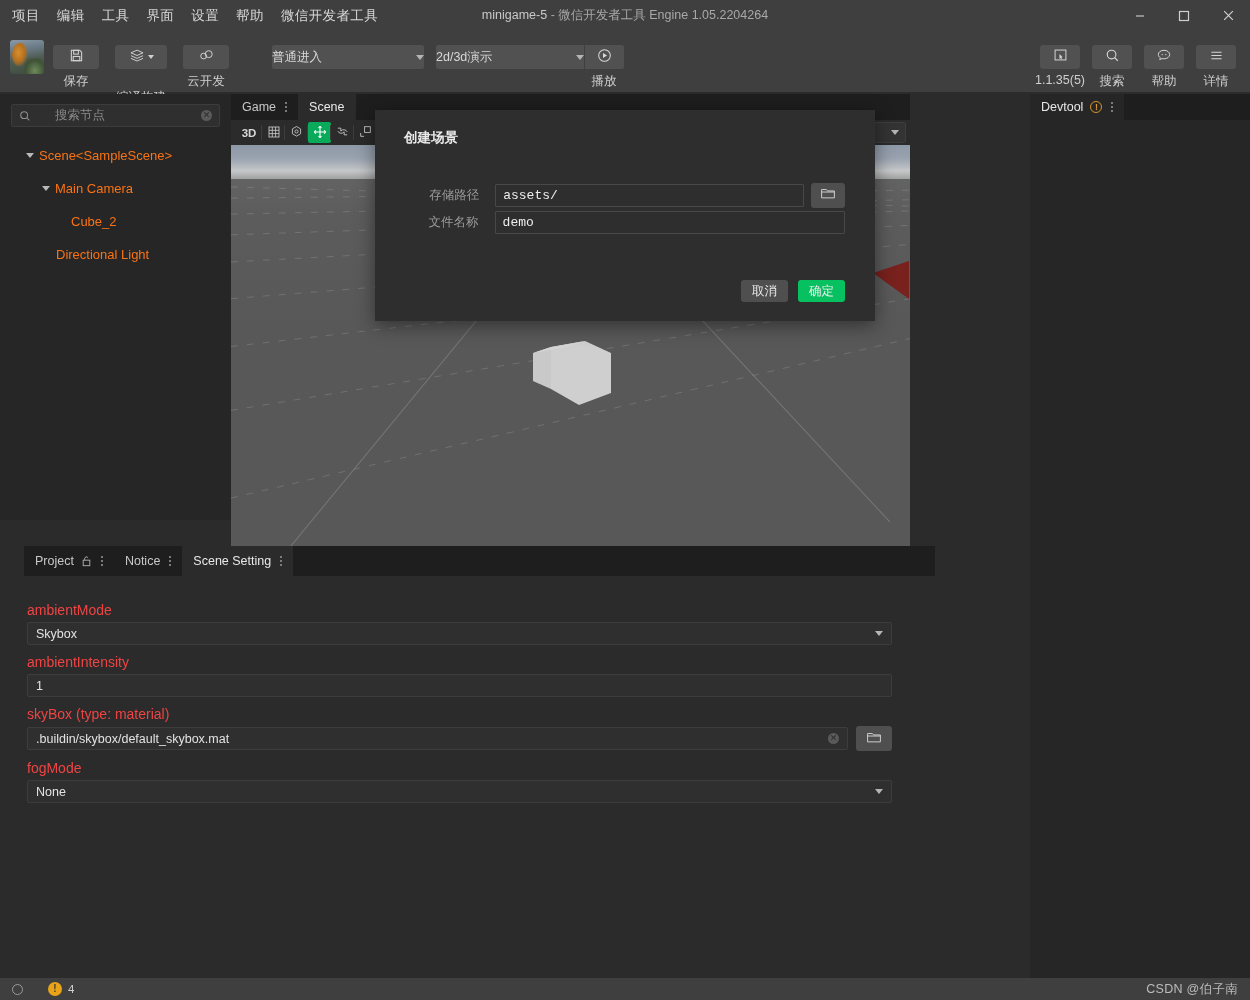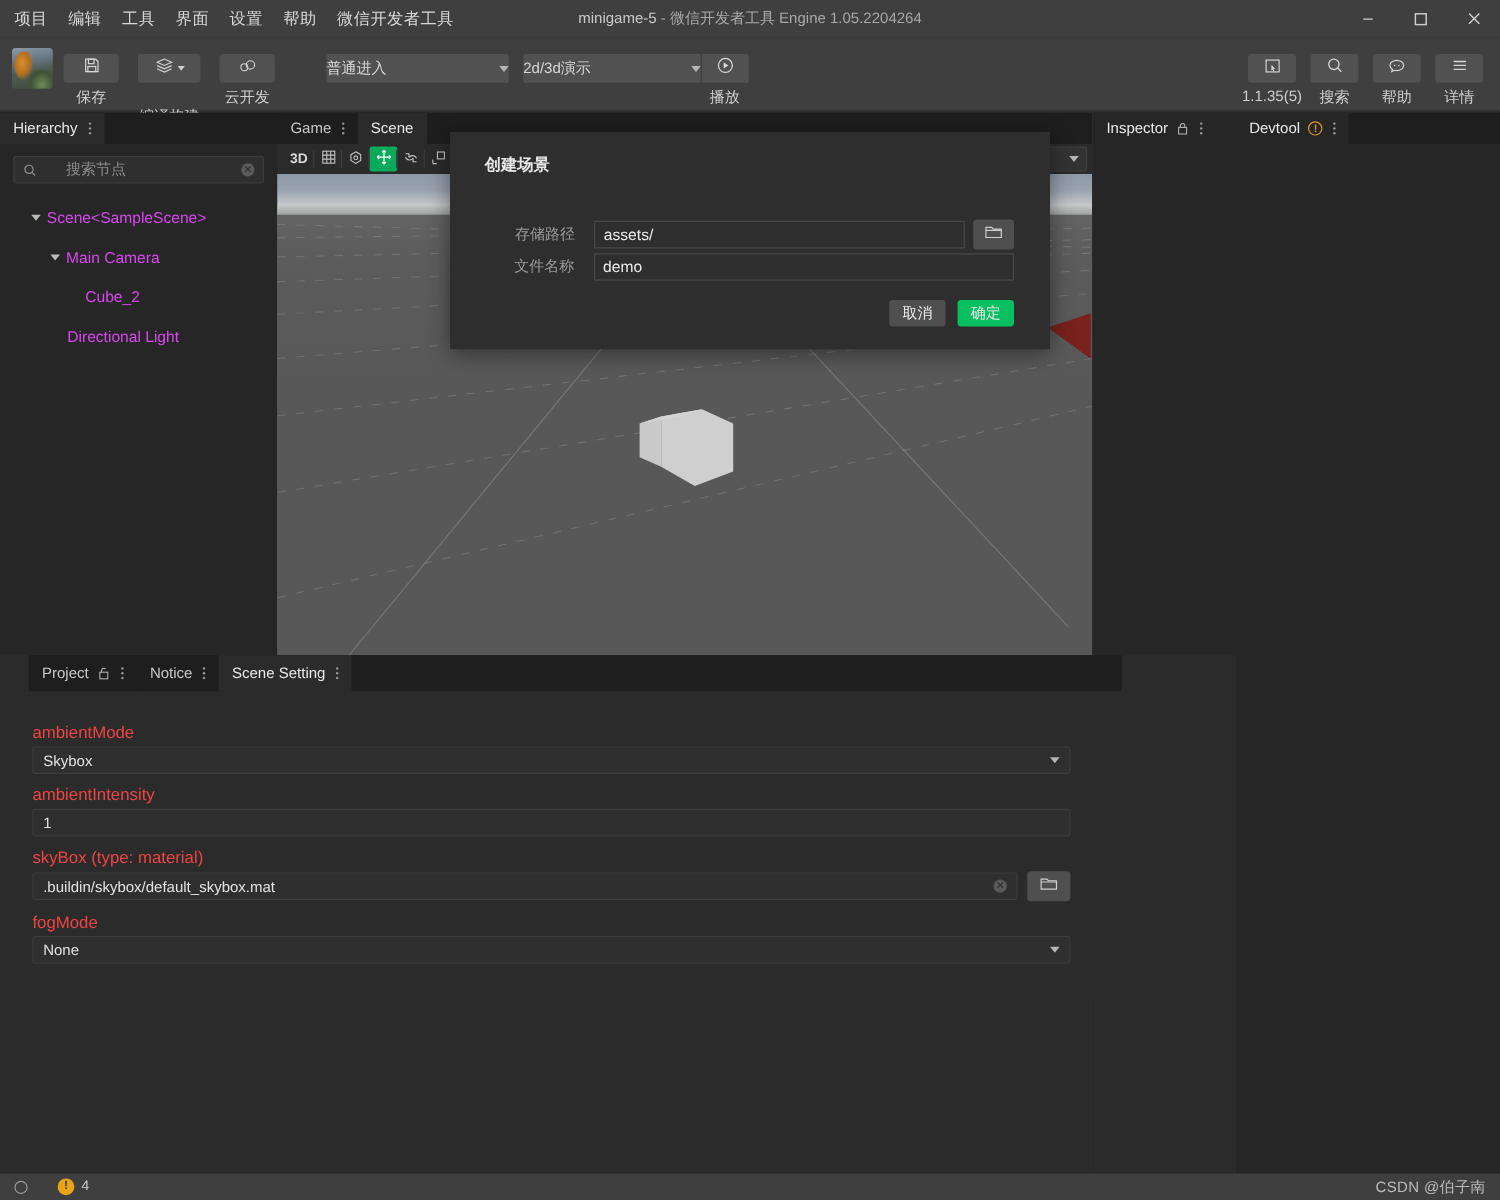--- a/index.html
+++ b/index.html
@@ -121,21 +121,21 @@
   }
   .search-box .si { color: #8e8e8e; display: flex; }
   .search-ph { font-size: 12.5px; color: #8a8a8a; flex: 1; }
   .clear-icn {
     width: 11px; height: 11px; border-radius: 50%; background: #5a5a5a;
     display: flex; align-items: center; justify-content: center;
     font-size: 9px; color: #2b2b2b; line-height: 1;
   }
   .tree { padding-top: 12px; }
   .tree-node {
-    height: 33px; display: flex; align-items: center; font-size: 13px; color: #d946ef;
+    height: 33px; display: flex; align-items: center; font-size: 13px; color: #f97316;
   }
   .tw {
     width: 12px; display: inline-flex; align-items: center; justify-content: center; margin-right: 3px;
   }
   .tw i {
     width: 0; height: 0; border-left: 4px solid transparent; border-right: 4px solid transparent;
     border-top: 5px solid #b9b9b9;
   }
 
   
@@ -267,28 +267,28 @@
     display: flex; align-items: center; justify-content: center;
     font-size: 10px; font-weight: bold; color: #3f3f3f; line-height: 1;
   }
   .warn-count { font-size: 11.5px; color: #d0d0d0; }
   .watermark {
     margin-left: auto; font-size: 12.5px; color: #bcbcbc; letter-spacing: .3px;
   }
 
   
   .modal {
-    position: absolute; left: 375px; top: 110px; width: 500px; height: 181px;
+    position: absolute; left: 375px; top: 110px; width: 500px; height: 211px;
     background: #2e2e2e; box-shadow: 0 4px 18px rgba(0,0,0,.45);
     z-index: 50;
   }
   .modal-title {
     font-size: 13.5px; color: #e8e8e8; font-weight: bold; padding: 19px 0 0 29px;
   }
-  .modal-body { padding: 36px 30px 0 1px; }
+  .modal-body { padding: 36px 30px 0 1px; font-family: Liberation Mono, monospace; }
   .mrow { display: flex; align-items: center; margin-bottom: 3px; }
   .mlabel {
     width: 124px; text-align: right; padding-right: 16px;
     font-size: 12.5px; color: #9a9a9a;
   }
   .minput {
     height: 23px; background: #2e2e2e; border: 1px solid #484848; border-radius: 1px;
     display: flex; align-items: center; padding: 0 7px;
     font-size: 13px; color: #ececec;
   }
@@ -460,30 +460,20 @@
               <path d="M2.5 3.5h11M2.5 7h11M2.5 10.5h11"></path>
             </svg>
           </span>
         </div>
         <div class="tb-label">详情</div>
       </div>
     </div>
   </div>
 
   <div class="hierarchy">
-    <div class="tabbar">
-      <div class="tab active">
-        <span>Hierarchy</span>
-        <span class="dots">
-            <i></i>
-            <i></i>
-            <i></i>
-          </span>
-      </div>
-    </div>
     <div class="hier-body">
       <div class="search-wrap">
         <div class="search-box">
           <span class="si">
             <svg width="12" height="12" viewBox="0 0 14 14" fill="none" stroke="currentColor" stroke-width="1.2">
               <circle cx="6" cy="6" r="4"></circle>
                 <path d="M9 9l3 3"></path>
             </svg>
           </span>
           <span class="search-ph">搜索节点</span>
@@ -609,38 +599,20 @@
         </svg>
       </div>
       <div class="cam-gizmo">
         <svg width="60" height="60" viewBox="0 0 60 60">
           <polygon points="22,18 58,6 58,44" fill="#7a1f1a" opacity=".95"></polygon>
         </svg>
       </div>
     </div>
   </div>
 
-  <div class="inspector">
-    <div class="tabbar">
-      <div class="tab active">
-        <span>Inspector</span>
-        <span class="tab-lock">
-          <svg width="11" height="12" viewBox="0 0 12 13" fill="none" stroke="currentColor" stroke-width="1">
-            <rect x="2.4" y="5.6" width="7.2" height="6"></rect>
-              <path d="M4 5.6V4a2 2 0 0 1 4 0v1.6"></path>
-          </svg>
-        </span>
-        <span class="dots">
-            <i></i>
-            <i></i>
-            <i></i>
-          </span>
-      </div>
-    </div>
-  </div>
 
   <div class="devtool">
     <div class="tabbar">
       <div class="tab active">
         <span>Devtool</span>
         <span class="warn-circle">!</span>
         <span class="dots">
             <i></i>
             <i></i>
             <i></i>

